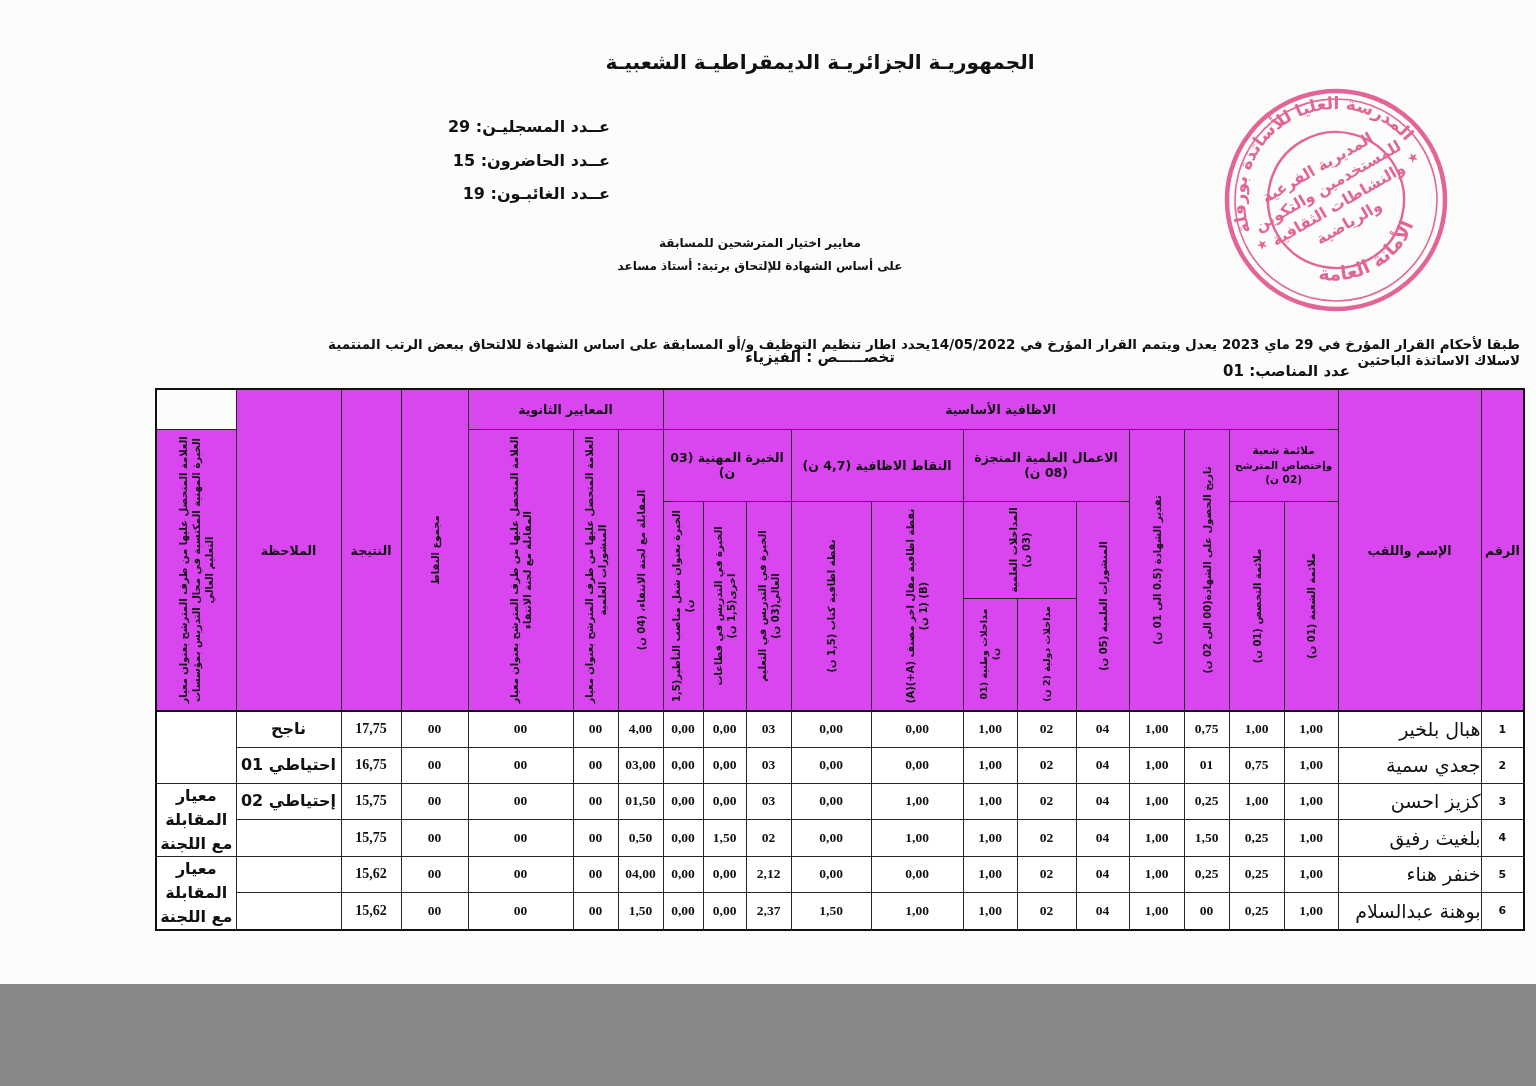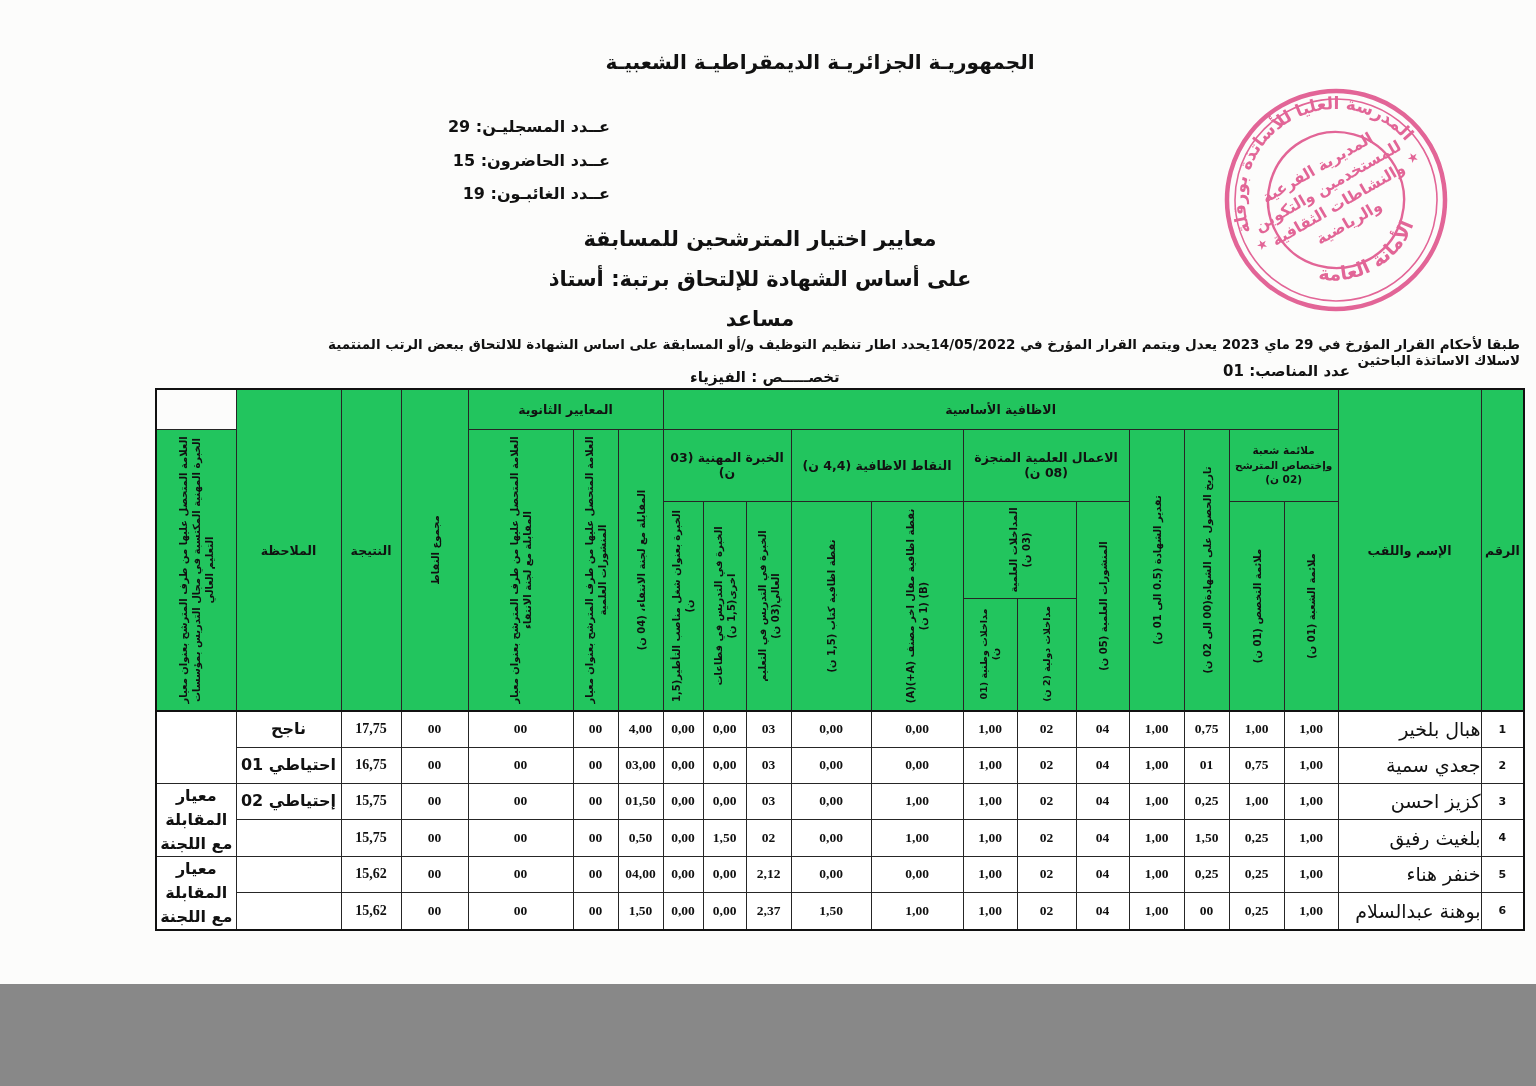--- a/index.html
+++ b/index.html
@@ -4,36 +4,36 @@
 <style>
   html,body{margin:0;padding:0;background:#888;}
   .page{position:relative;width:1536px;height:984px;background:#fcfcfb;overflow:hidden;
         font-family:"DejaVu Sans",sans-serif;color:#111;}
   .republic{position:absolute;top:50px;left:460px;width:720px;text-align:center;
             font-size:20px;font-weight:bold;direction:rtl;z-index:2;}
   .ministry{position:absolute;top:84px;left:1196px;width:270px;text-align:center;
             font-size:16px;font-weight:bold;line-height:1.55;direction:rtl;z-index:2;}
   .stats{position:absolute;top:110px;left:300px;width:310px;direction:rtl;
          font-size:16px;font-weight:bold;line-height:2.1;z-index:2;}
-  .subject{position:absolute;top:220px;left:540px;width:440px;text-align:center;
-           font-size:21px;font-weight:bold;line-height:1.9;direction:rtl;z-index:2;}
+  .subject{position:absolute;top:232px;left:540px;width:440px;text-align:center;
+           font-size:12px;font-weight:bold;line-height:1.9;direction:rtl;z-index:2;}
   .decree{position:absolute;top:336px;left:315px;width:1205px;direction:rtl;text-align:right;
           font-size:13.5px;font-weight:bold;z-index:2;}
   .posts{position:absolute;top:362px;left:1205px;width:145px;direction:rtl;text-align:right;
          font-size:15px;font-weight:bold;z-index:2;}
-  .spec{position:absolute;top:348px;left:690px;width:260px;direction:rtl;text-align:left;
-        font-size:15px;font-weight:bold;z-index:2;margin-top:20px;}
+  .spec{position:absolute;top:348px;left:690px;width:260px;direction:rtl;text-align:center;
+        font-size:15px;font-weight:bold;z-index:2;}
   
   .stamp-wrap{position:absolute;top:86px;left:1222px;width:228px;height:228px;
               transform:rotate(-30deg);opacity:.88;mix-blend-mode:multiply;z-index:1;}
   
   table.main{position:absolute;top:388px;left:155px;width:1368px;border-collapse:collapse;
              table-layout:fixed;direction:rtl;border:2px solid #111;z-index:2;}
   table.main th,table.main td{border:1px solid #262626;padding:0;overflow:hidden;}
-  thead th{background:#22c55e;font-weight:bold;text-align:center;vertical-align:middle;}
+  thead th{background:#d946ef;font-weight:bold;text-align:center;vertical-align:middle;}
   thead{border-bottom:2px solid #111;}
   tr.hr1{height:40px;} tr.hr2{height:72px;} tr.hr3{height:97px;} tr.hr4{height:113px;}
   .glabel{font-size:12.5px;} .hlabel{font-size:12.5px;}
   .fitg{font-size:10.5px;line-height:1.4;padding:2px;}
   th.v{position:relative;}
   th.v .rot{position:absolute;top:50%;left:50%;transform:translate(-50%,-50%) rotate(-90deg);
             text-align:center;font-size:10px;line-height:1.3;direction:rtl;}
   .r322{width:306px;} .r282{width:268px;} .r210{width:198px;} .r113{width:104px;font-size:9.5px!important;}
   .r97{width:90px;}
   tbody tr{height:36px;}
@@ -149,21 +149,21 @@
       </tr>
       <tr class="hr2">
         <th colspan="2" class="fitg">ملائمة شعبة وإختصاص المترشح (02 ن)</th>
         <th rowspan="3" class="v">
             <div class="rot r282">تاريخ الحصول على الشهادة(00 الى 02 ن)</div>
           </th>
         <th rowspan="3" class="v">
             <div class="rot r282">تقدير الشهادة (0.5 الى 01 ن)</div>
           </th>
         <th colspan="3" class="glabel">الاعمال العلمية المنجزة   (08 ن)</th>
-        <th colspan="2" class="glabel">النقاط الاظافية (4,4 ن)</th>
+        <th colspan="2" class="glabel">النقاط الاظافية (4,7 ن)</th>
         <th colspan="3" class="glabel">الخبرة المهنية (03 ن)</th>
         <th rowspan="3" class="v">
             <div class="rot r282">المقابلة مع لجنة الانتقاء، (04 ن)</div>
           </th>
         <th rowspan="3" class="v">
             <div class="rot r282">العلامة المتحصل عليها من طرف المترشح بعنوان معيار المنشورات العلمية</div>
           </th>
         <th rowspan="3" class="v">
             <div class="rot r282">العلامة المتحصل عليها من طرف المترشح بعنوان معيار المقابلة مع لجنة الانتقاء</div>
           </th>

